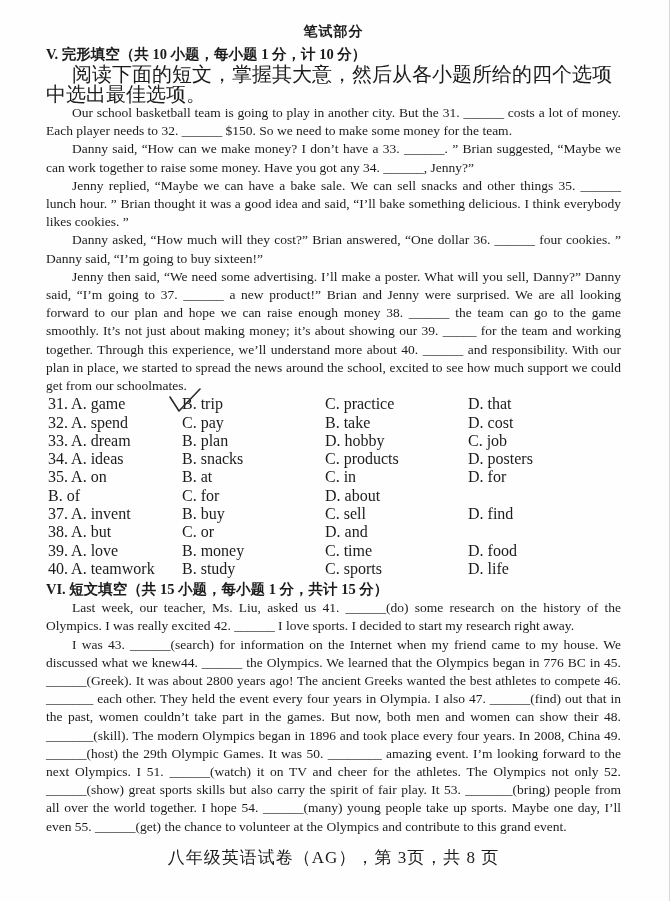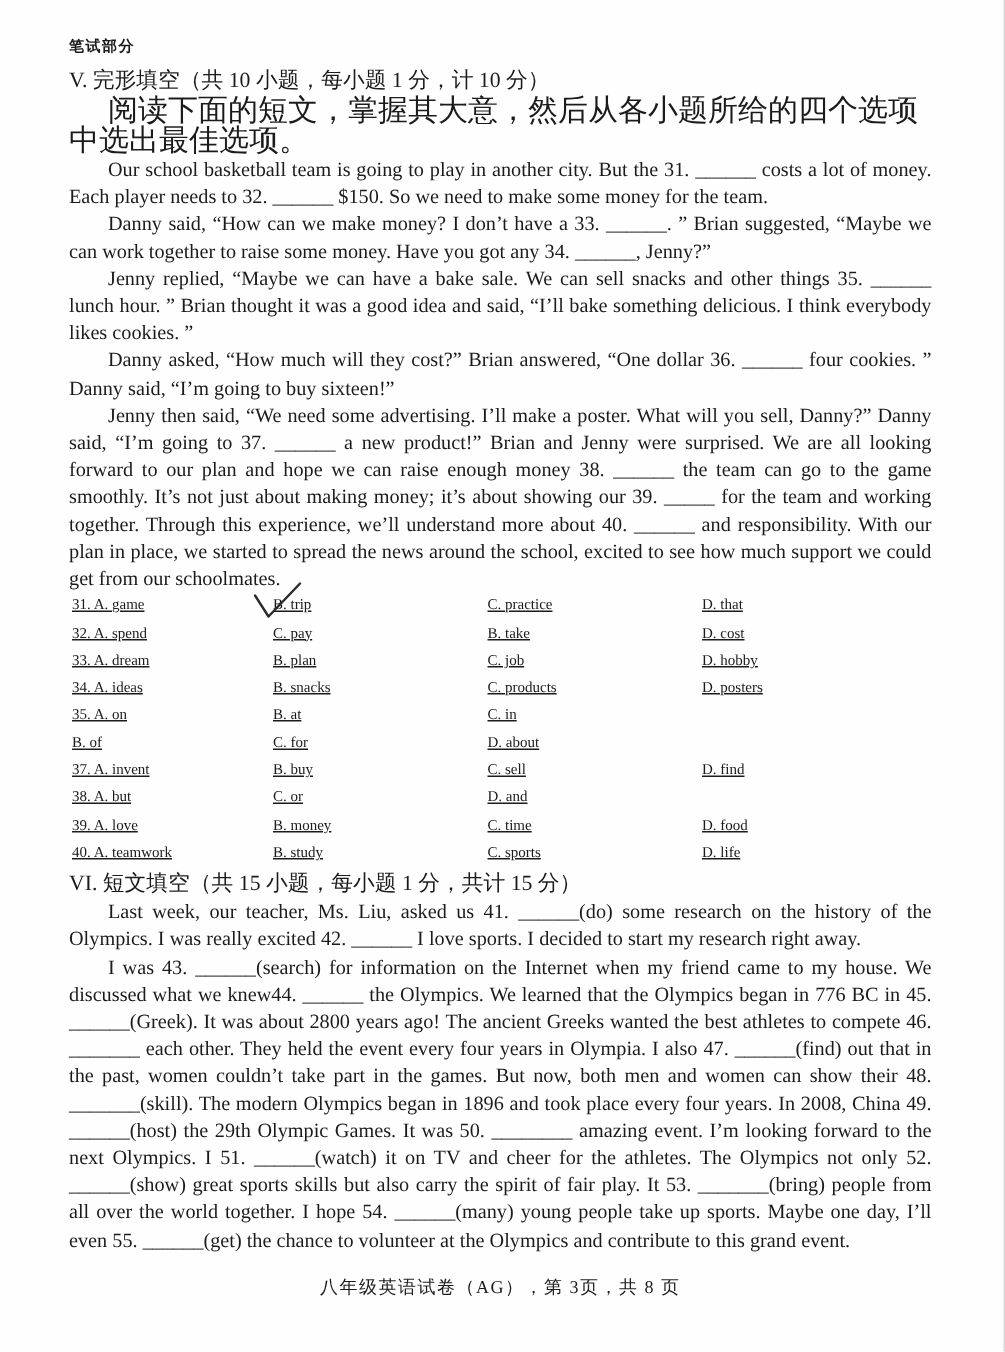--- a/index.html
+++ b/index.html
@@ -12,63 +12,63 @@
     position:relative;
   }
   .page{
     position:absolute;inset:0;
     padding:22px 48px 0 46px;
     box-sizing:border-box;
     border-right:1px solid #d8d8d8;
     background:#fefefe;
   }
   .doc-title{
+    text-align:center;
     font-weight:bold;
-    font-size:10px;
+    font-size:14px;
     line-height:20px;
     margin-bottom:2px;
     letter-spacing:1px;
   }
   .section-heading{
-    font-weight:normal;
+    font-weight:bold;
     font-size:14.5px;
     line-height:20px;
   }
   .instruction{
     font-size:20px;
     line-height:20px;
     text-indent:26px;
   }
   .para{
     font-size:13.5px;
     line-height:18.2px;
     text-align:justify;
     text-indent:26px;
   }
   .options{
     padding-left:2px;
-    font-size:10px;
-    text-decoration:underline;
+    font-size:16px;
   }
   .opt-row{
     display:grid;
     grid-template-columns:134px 143px 143px 1fr;
     line-height:18.3px;
     white-space:nowrap;
   }
   .opt-cell{position:relative;}
   .pen-mark{
     position:absolute;
     left:-16px;top:-7px;
     width:46px;height:32px;
     pointer-events:none;
   }
   .footer{
     text-align:center;
-    font-size:12px;
+    font-size:17px;
     line-height:18px;
     margin-top:13px;
     letter-spacing:1px;
   }
   .vi-block{margin-top:1px;}
 </style>
 </head>
 <body>
 
 <div class="page">
@@ -98,33 +98,34 @@
     </div>
     <div class="opt-row">
       <span class="opt-cell">32. A. spend</span>
       <span class="opt-cell">C. pay</span>
       <span class="opt-cell">B. take</span>
       <span class="opt-cell">D. cost</span>
     </div>
     <div class="opt-row">
       <span class="opt-cell">33. A. dream</span>
       <span class="opt-cell">B. plan</span>
+      <span class="opt-cell">D. hobby</span>
       <span class="opt-cell">C. job</span>
-      <span class="opt-cell">D. hobby</span>
     </div>
     <div class="opt-row">
       <span class="opt-cell">34. A. ideas</span>
       <span class="opt-cell">B. snacks</span>
       <span class="opt-cell">C. products</span>
       <span class="opt-cell">D. posters</span>
     </div>
     <div class="opt-row">
       <span class="opt-cell">35. A. on</span>
       <span class="opt-cell">B. at</span>
       <span class="opt-cell">C. in</span>
+      <span class="opt-cell">D. for</span>
     </div>
     <div class="opt-row">
       <span class="opt-cell">B. of</span>
       <span class="opt-cell">C. for</span>
       <span class="opt-cell">D. about</span>
     </div>
     <div class="opt-row">
       <span class="opt-cell">37. A. invent</span>
       <span class="opt-cell">B. buy</span>
       <span class="opt-cell">C. sell</span>

